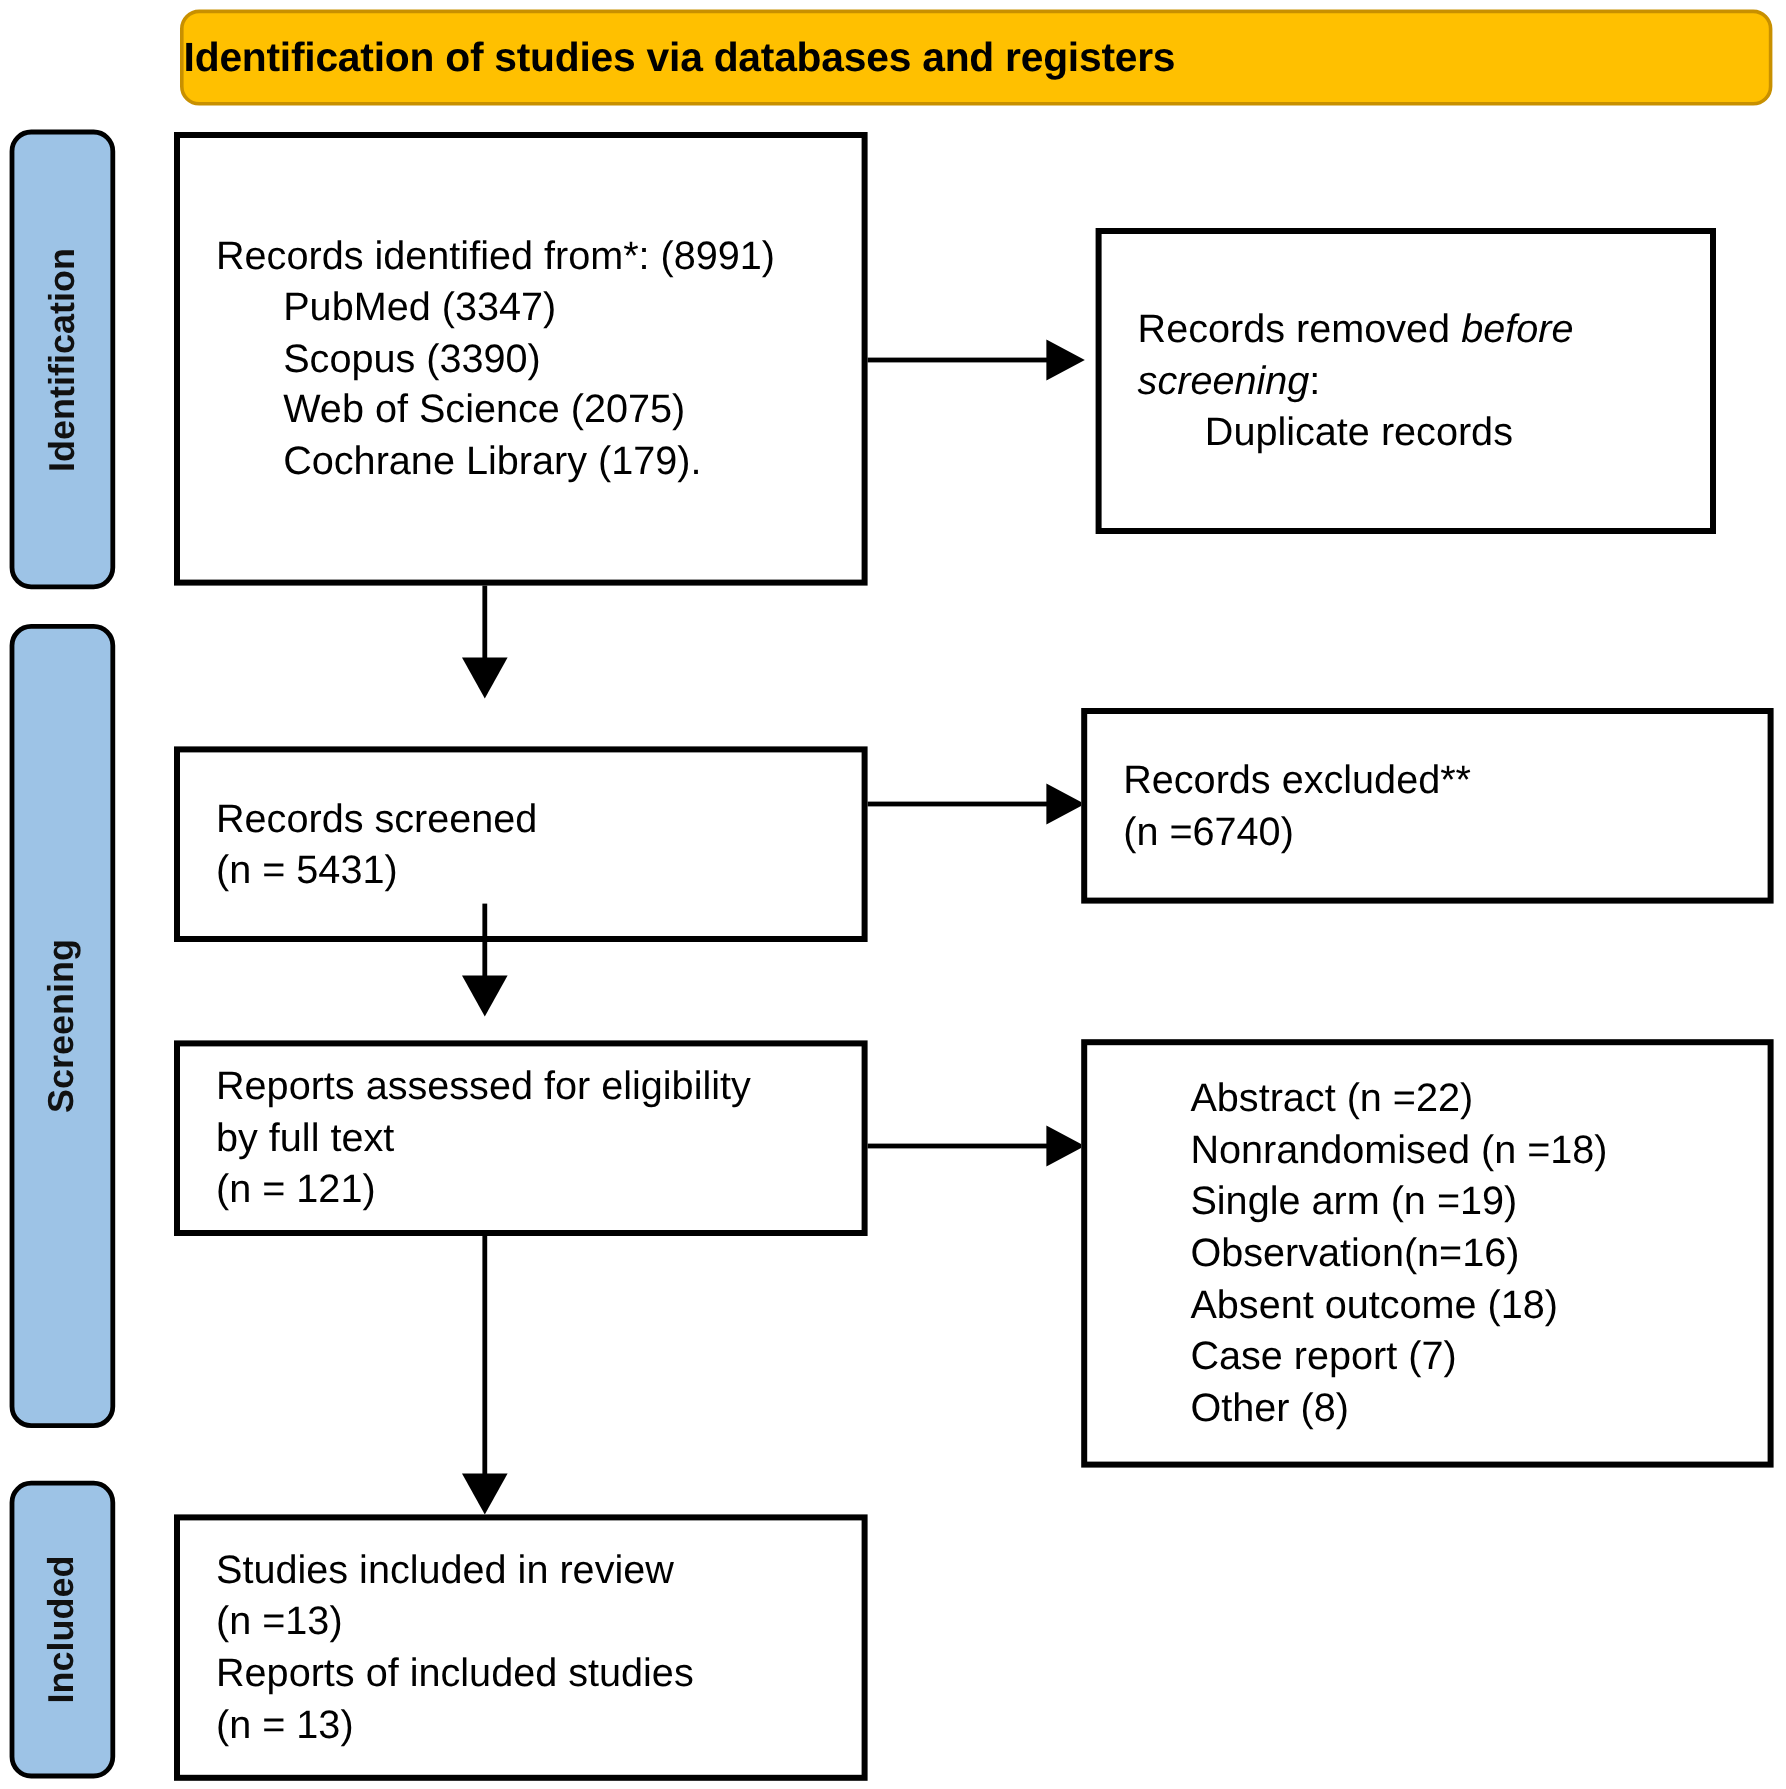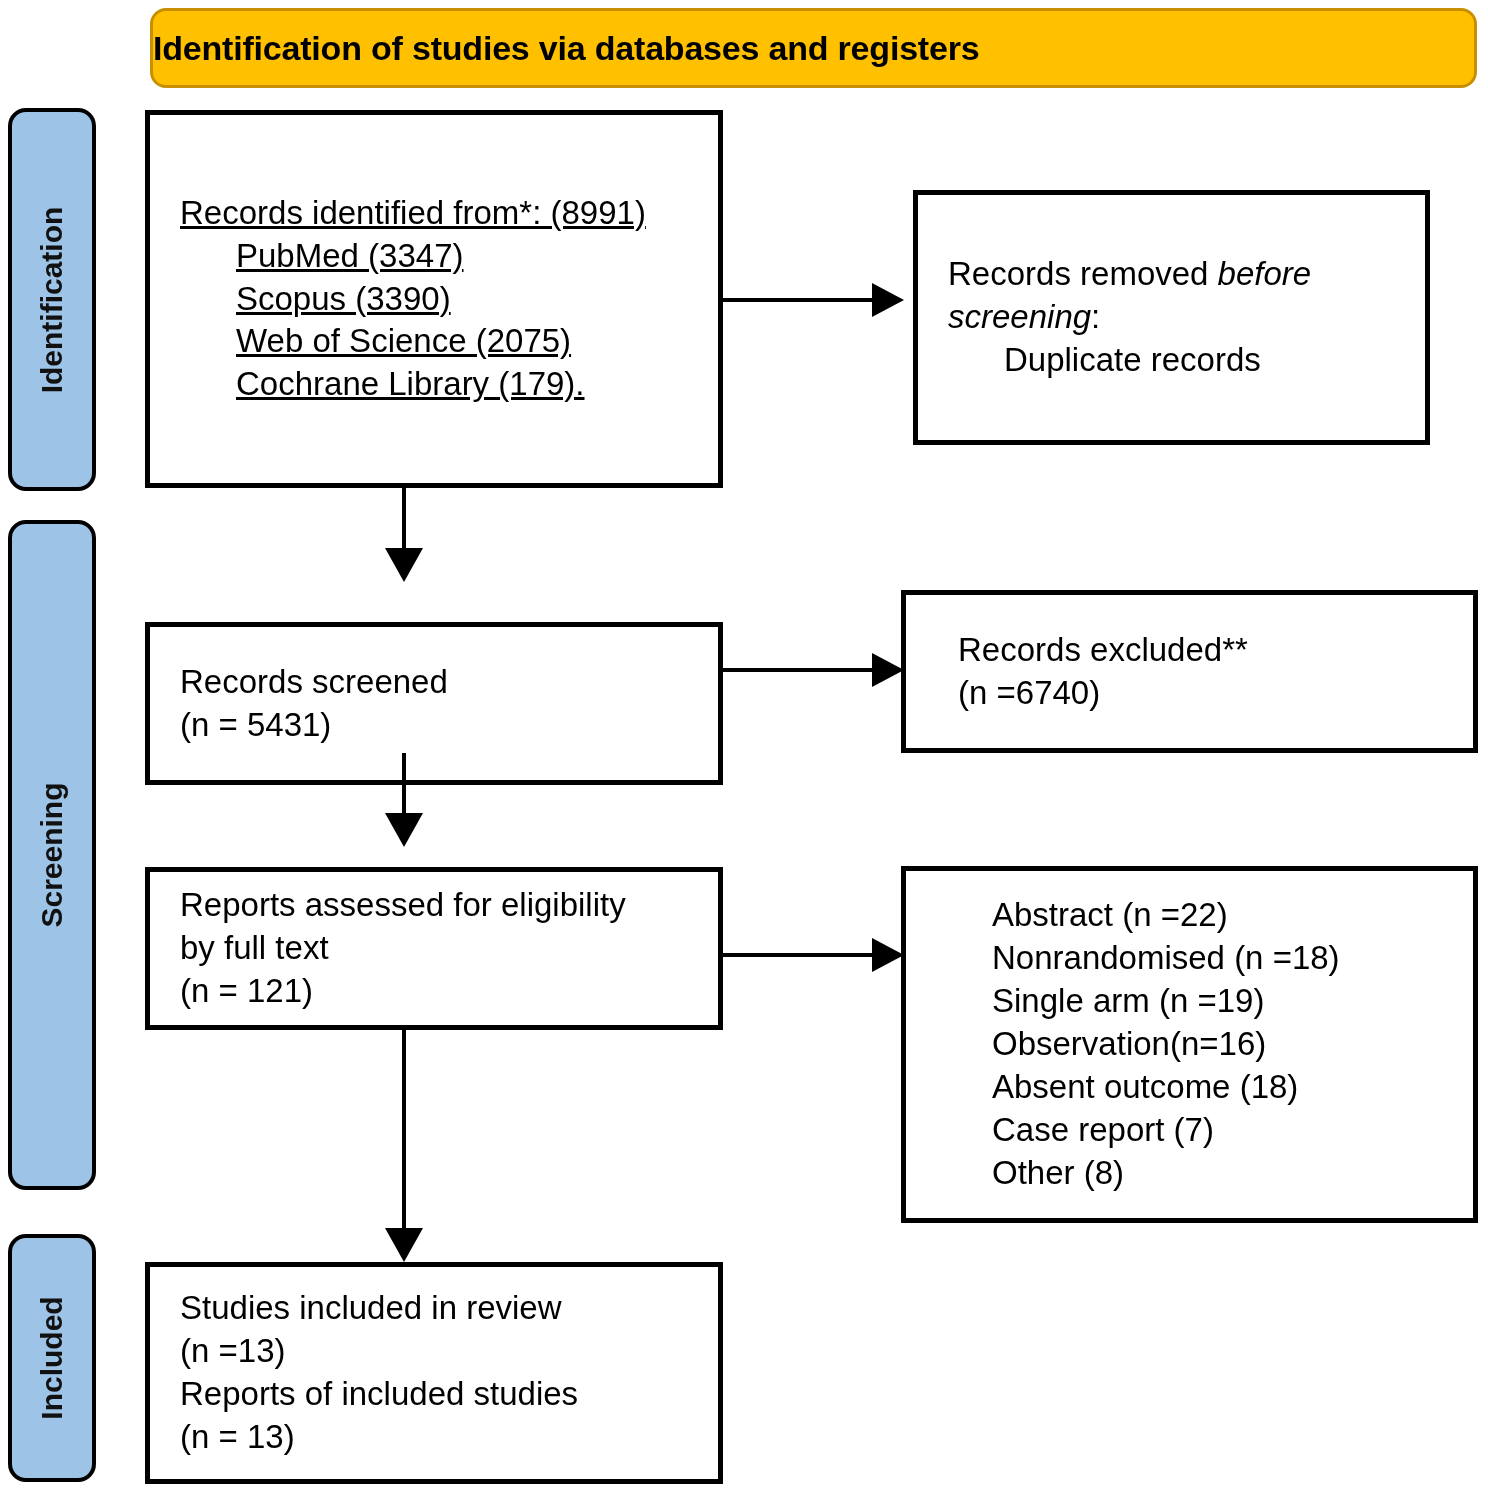--- a/index.html
+++ b/index.html
@@ -122,21 +122,21 @@
   </div>
 
   <div class="stage-label" style="left:8px; top:520px; width:88px; height:670px;">
     <span class="vtext">Screening</span>
   </div>
 
   <div class="stage-label" style="left:8px; top:1234px; width:88px; height:248px;">
     <span class="vtext">Included</span>
   </div>
 
-  <div class="flow-box" style="left:145px; top:110px; width:578px; height:378px;text-decoration:underline;">
+  <div class="flow-box" style="left:145px; top:110px; width:578px; height:378px;">
     <div class="lines">
       <div class="line">Records identified from*: (8991)</div>
       <div class="line indent">PubMed (3347)</div>
       <div class="line indent">Scopus (3390)</div>
       <div class="line indent">Web of Science (2075)</div>
       <div class="line indent">Cochrane Library (179).</div>
     </div>
   </div>
 
   <div class="conn-h" style="left:723px; top:298px; width:155px;"></div>
@@ -156,21 +156,21 @@
   <div class="flow-box" style="left:145px; top:622px; width:578px; height:163px;">
     <div class="lines">
       <div class="line">Records screened</div>
       <div class="line">(n = 5431)</div>
     </div>
   </div>
 
   <div class="conn-h" style="left:723px; top:668px; width:155px;"></div>
   <div class="arrow-right" style="left:872px; top:653px;"></div>
 
-  <div class="flow-box" style="left:901px; top:590px; width:577px; height:163px;padding-left:22px;">
+  <div class="flow-box" style="left:901px; top:590px; width:577px; height:163px;">
     <div class="lines">
       <div class="line">Records excluded**</div>
       <div class="line">(n =6740)</div>
     </div>
   </div>
 
   <div class="conn-v" style="left:402px; top:753px; width:4px; height:65px;"></div>
   <div class="arrow-down" style="left:385px; top:813px;"></div>
 
   <div class="flow-box" style="left:145px; top:867px; width:578px; height:163px;">

